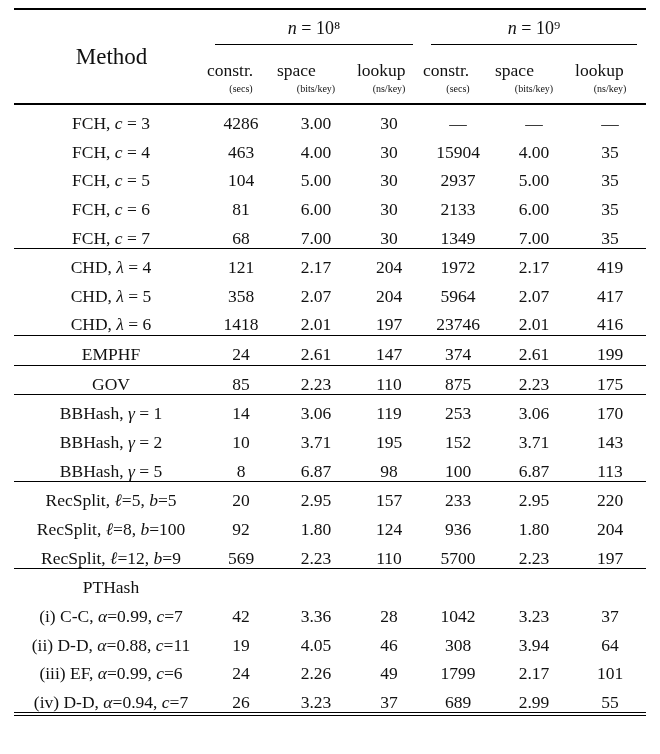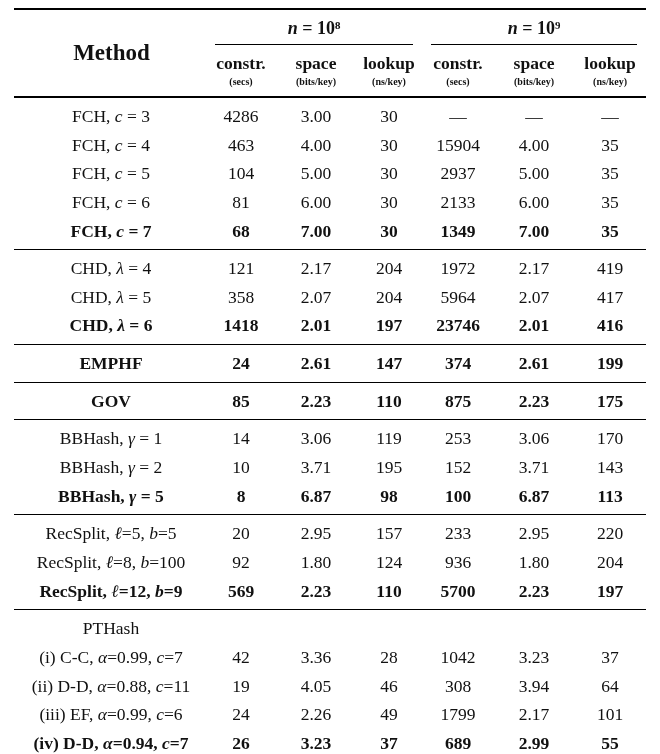--- a/index.html
+++ b/index.html
@@ -19,39 +19,39 @@
   }
   col.c-method{width:192px;}
   col.c-n1{width:70px;}
   col.c-n2{width:80px;}
   col.c-n3{width:66px;}
   col.c-n4{width:72px;}
   col.c-n5{width:80px;}
   col.c-n6{width:72px;}
 
   thead{border-bottom:2px solid #000;}
-  thead th{font-weight:bold;vertical-align:middle;margin-top:10px;}
+  thead th{font-weight:normal;vertical-align:middle;margin-top:10px;}
   th.method-h{
     text-align:center;font-size:23px;padding-left:4px;vertical-align:middle;
   }
   th.ghead{padding-top:8px;font-size:18px;}
   th.ghead .rule{
     border-bottom:1px solid #000;
     padding-bottom:5px;margin:0 8px;
     text-align:center;
   }
-  th.sub{font-size:17.5px;padding-top:7px;text-align:center;}
+  th.sub{font-size:17.5px;padding-top:14px;text-align:left;}
   th.unit{font-size:10px;padding:1px 0 9px 0;text-align:center;}
 
   tbody.group{border-top:1.2px solid #000;}
   td{font-size:17.5px;padding:4px 2px;line-height:1.18;}
   td.method{text-align:center;padding-left:4px;white-space:nowrap;}
   td.num{text-align:center;font-variant-numeric:lining-nums;}
   tbody.group tr:first-child td{padding-top:8px;}
-  tbody.group tr:last-child td{padding-bottom:8px;font-weight:bold;}
+  tbody.group tr:last-child td{padding-bottom:0;}
   i{font-style:italic;}
 </style>
 </head>
 <body>
 
 <div class="wrap">
   <table>
     <colgroup>
       <col class="c-method">
         <col class="c-n1">

